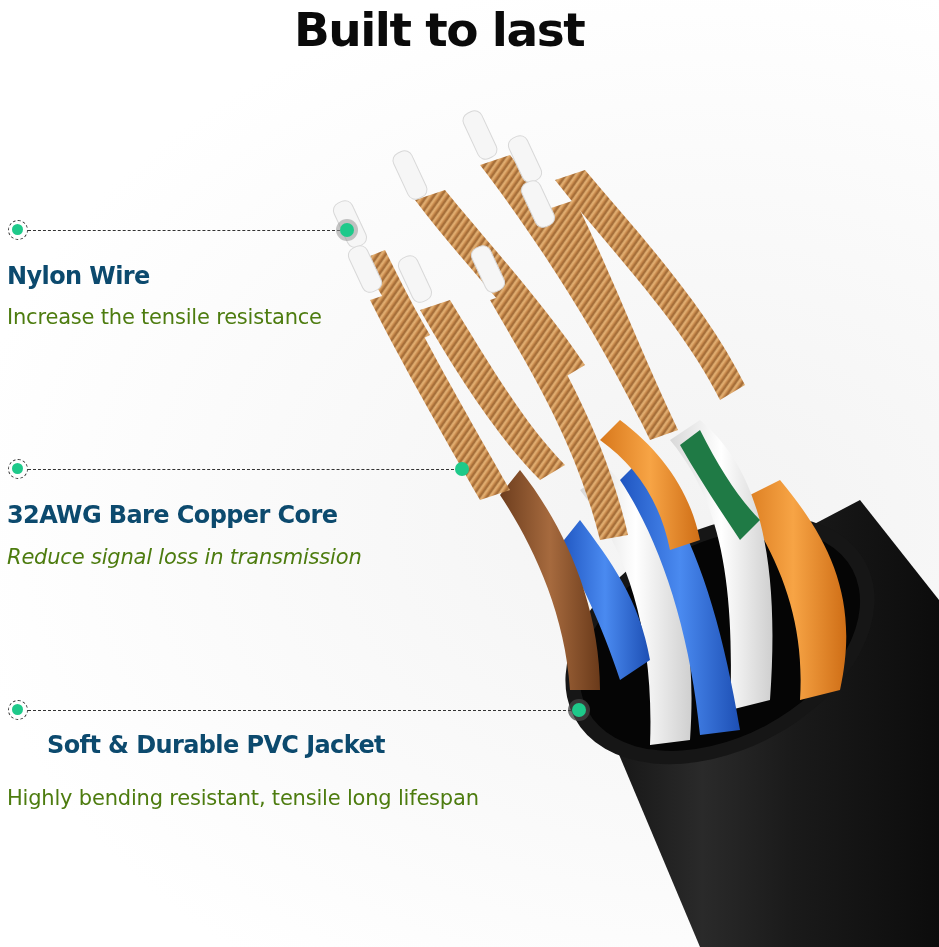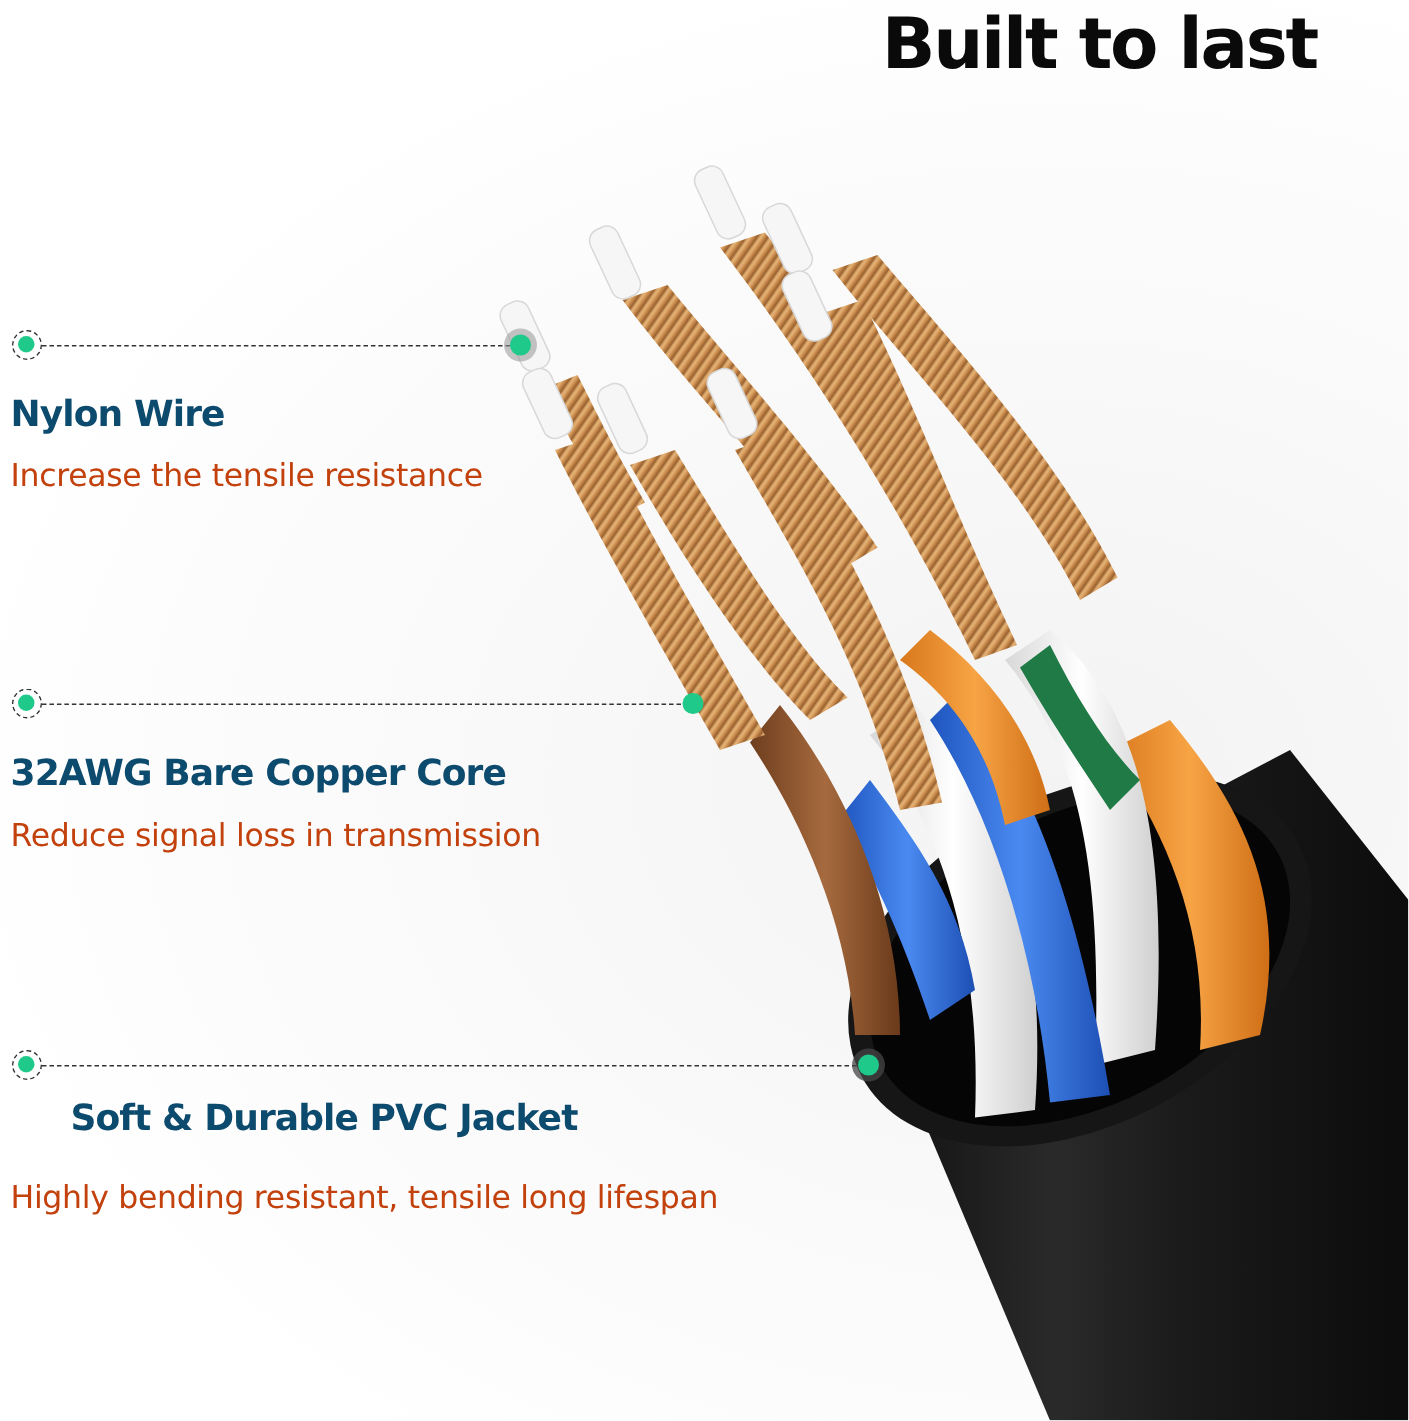--- a/index.html
+++ b/index.html
@@ -6,21 +6,21 @@
   body {
     width: 939px; height: 947px; overflow: hidden; position: relative;
     background: #ffffff;
     font-family: "DejaVu Sans", "Liberation Sans", sans-serif;
   }
   .bg-fade {
     position: absolute; left: 0; top: 0; width: 939px; height: 947px;
     background: radial-gradient(ellipse at 75% 55%, #f3f3f3 0%, #fafafa 45%, #ffffff 75%);
   }
   .title {
-    position: absolute; left: 0; width: 878px; top: 2px; text-align: right;
+    position: absolute; left: 0; width: 878px; top: 2px; text-align: center;
     font-family: "DejaVu Sans", sans-serif; font-weight: bold;
     font-size: 47px; letter-spacing: -1.5px; color: #0a0a0a;
   }
   .illustration { position: absolute; left: 0; top: 0; width: 939px; height: 947px; }
   .feature { position: absolute; left: 0; }
   .feature .start-dot {
     position: absolute; left: 8px; width: 20px; height: 20px; border-radius: 50%;
     border: 1.5px dashed #333; box-sizing: border-box;
   }
   .feature .start-dot::after {
@@ -37,21 +37,21 @@
   .feature .end-dot.halo { box-shadow: 0 0 0 4px rgba(150,150,150,0.55); }
   .feature .end-dot.halo-dark { box-shadow: 0 0 0 4px rgba(70,70,70,0.75); }
   .feature h2 {
     position: absolute; left: 7px; margin: 0; white-space: nowrap;
     font-family: "DejaVu Sans", sans-serif; font-weight: bold;
     font-size: 24px; letter-spacing: -0.6px; color: #0c4a6e;
   }
   .feature p {
     position: absolute; left: 7px; margin: 0; white-space: nowrap;
     font-family: "DejaVu Sans", sans-serif; font-weight: normal;
-    font-size: 21px; letter-spacing: -0.2px; color: #c2410c; text-align: center;
+    font-size: 21px; letter-spacing: -0.2px; color: #4d7c0f; text-align: center;
   }
 </style>
 </head>
 <body style="--accent: #1ec98a;">
 
 <div class="bg-fade"></div>
 
 <svg class="illustration" viewBox="0 0 939 947" xmlns="http://www.w3.org/2000/svg">
   <defs>
     <linearGradient id="jacketGrad" x1="0" y1="0" x2="1" y2="0">
@@ -140,21 +140,21 @@
   <span class="end-dot halo" style="left:340px; top:223px;"></span>
   <h2 style="top:262px;">Nylon Wire</h2>
   <p style="top:305px;">Increase the tensile resistance</p>
 </div>
 
 <div class="feature" style="top:0;">
   <span class="start-dot" style="top:459px;"></span>
   <span class="leader" style="top:469px; width:426px;"></span>
   <span class="end-dot" style="left:455px; top:462px;"></span>
   <h2 style="top:501px;">32AWG Bare Copper Core</h2>
-  <p style="top:545px;">Reduce signal loss in transmission</p>
+  <p style="top:545px;font-style:italic;">Reduce signal loss in transmission</p>
 </div>
 
 <div class="feature" style="top:0;">
   <span class="start-dot" style="top:700px;"></span>
   <span class="leader" style="top:710px; width:543px;"></span>
   <span class="end-dot halo-dark" style="left:572px; top:703px;"></span>
   <h2 style="top:731px;margin-left:40px;">Soft &amp; Durable PVC Jacket</h2>
   <p style="top:786px;">Highly bending resistant, tensile long lifespan</p>
 </div>
 

